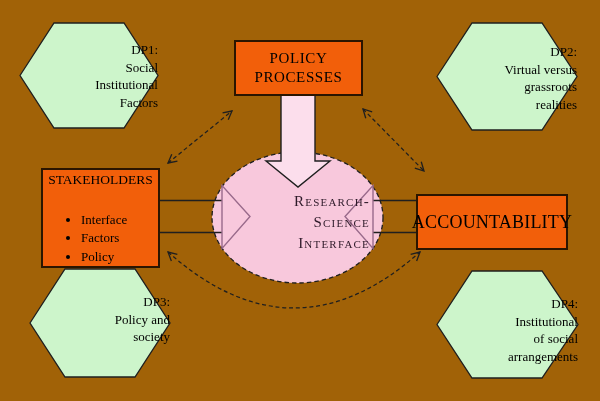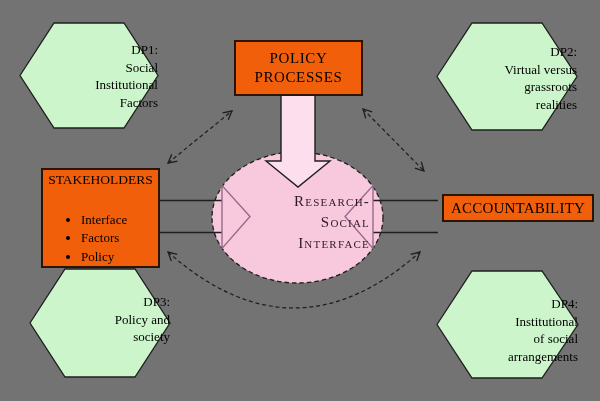--- a/index.html
+++ b/index.html
@@ -1,35 +1,35 @@
 <!DOCTYPE html>
 <html style="--box-orange: #F25F0A; --box-border: #2B1500; --hex-green: #CDF5CB; --line-color: #1F1F1F; --ellipse-pink: #F8C8DC; --arrow-light-pink: #FCDEEC; --arrow-outline: #996A8B; --text-dark: #2E1A29;"><head>
 <meta charset="utf-8">
 <style>
   html,body{margin:0;padding:0;background:#fff;}
   .canvas{
-    position:relative;width:600px;height:401px;background:#737373;overflow:hidden;
+    position:relative;width:600px;height:401px;background:#a16207;overflow:hidden;
     font-family:"Liberation Serif", serif;
     text-decoration:underline;
   }
   .canvas svg{position:absolute;left:0;top:0;}
   .lbl{
     position:absolute;text-align:right;white-space:pre-line;color:#000;
     font-family:"Liberation Serif", serif;
   }
   .hex-lbl{font-size:13px;line-height:17.5px;}
   .obox{
     position:absolute;box-sizing:border-box;
     background:var(--box-orange);border:2px solid var(--box-border);
     display:flex;align-items:center;justify-content:center;
     text-align:center;color:#000;
   }
   .obox .btxt{white-space:pre-line;}
   #box-policy{left:234px;top:40px;width:129px;height:56px;font-size:15px;line-height:19px;letter-spacing:.6px;}
-  #box-accountability{left:442px;top:194px;width:152px;height:28px;font-size:15px;letter-spacing:.2px;}
+  #box-accountability{left:416px;top:194px;width:152px;height:56px;font-size:18px;letter-spacing:.2px;}
   #box-stakeholders{
     left:41px;top:168px;width:119px;height:100px;
     flex-direction:column;justify-content:space-between;align-items:stretch;
     text-align:left;
   }
   #box-stakeholders .stk-title{text-align:center;font-size:13.5px;line-height:17px;margin-top:1px;}
   #box-stakeholders ul{margin:0;padding:0 0 0 38px;list-style:disc outside;}
   #box-stakeholders li{font-size:13px;line-height:18.5px;}
   #center-label{
     left:225px;top:191px;width:145px;
@@ -103,16 +103,16 @@
 realities</div>
   <div class="lbl hex-lbl" id="hex-label-dp3">DP3:
 Policy and
 society</div>
   <div class="lbl hex-lbl" id="hex-label-dp4">DP4:
 Institutional
 of social
 arrangements</div>
 
   <div class="lbl" id="center-label">Research-
-Social
+Science
 Interface</div>
 
 </div>
 
 </body></html>

